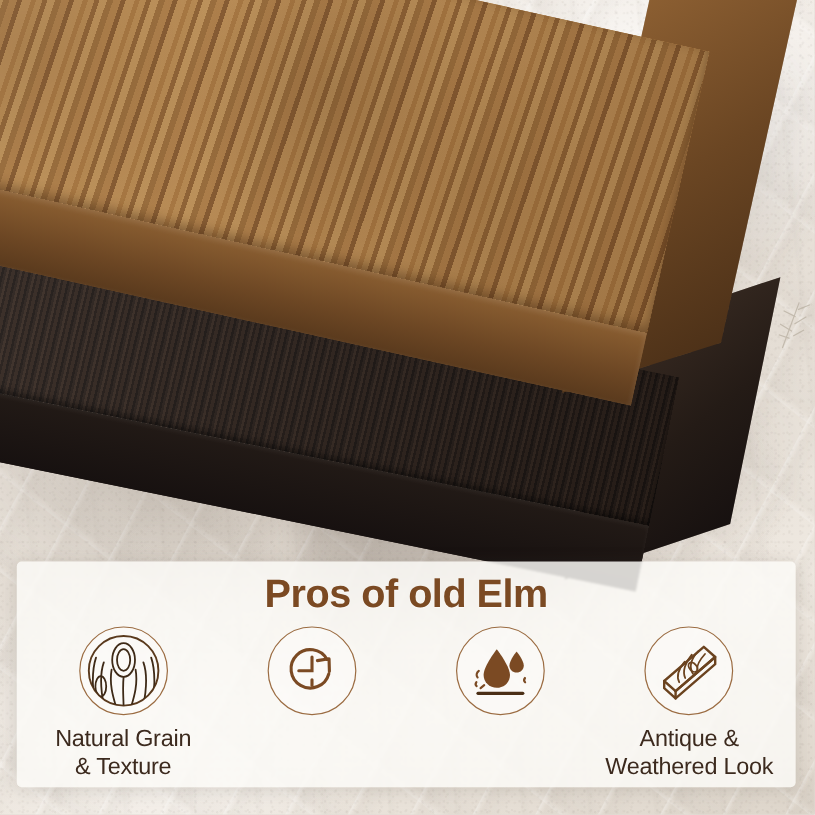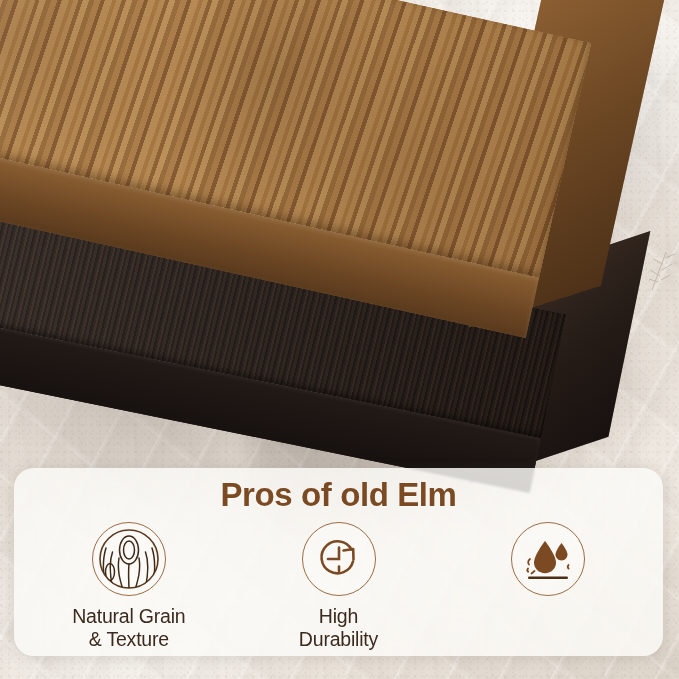--- a/index.html
+++ b/index.html
@@ -165,21 +165,21 @@
       repeating-linear-gradient(18deg, rgba(150,106,58,0.40) 0 3px, rgba(70,44,22,0.40) 3px 9px);
     transform: skewY(-30deg);
     transform-origin: left top;
   }
 
   
   .info-card {
     position: absolute;
     left: 14px; top: 468px;
     width: 649px; height: 188px;
-    border-radius: 20px;
+    border-radius: 4px;
     background: rgba(252,250,247,0.84);
     backdrop-filter: blur(1px);
     box-shadow: 0 2px 14px rgba(90,78,66,0.18);
   }
   .card-title {
     position: absolute;
     left: 0; top: 8px;
     width: 100%;
     text-align: center;
     font-size: 33px;
@@ -302,36 +302,54 @@
         <div class="icon-circle">
           <svg width="48" height="48" viewBox="0 0 48 48">
             <g fill="none" stroke="#7b4a23" stroke-width="2.6" stroke-linecap="round">
               <path d="M36.5 14.5 A16 16 0 1 0 38 26.5"></path>
               <path d="M38.5 24.5 L38.2 14 L28.5 15.5" stroke-linejoin="round"></path>
               <path d="M24 12.5 L24 24 L13 24"></path>
               <path d="M24 31.5 L24 36"></path>
             </g>
           </svg>
         </div>
-        <div class="feature-label">High
-Durability</div>
       </div>
 
       <div class="feature">
         <div class="icon-circle">
           <svg width="52" height="52" viewBox="0 0 52 52">
             <path d="M23 8 C23 8 12 22 12 29.5 C12 35.5 16.9 40.2 23 40.2 C29.1 40.2 34 35.5 34 29.5 C34 22 23 8 23 8 Z" fill="#7b4a23"></path>
             <path d="M39.5 10 C39.5 10 33.5 17.5 33.5 21.6 C33.5 24.9 36.2 27.5 39.5 27.5 C42.8 27.5 45.5 24.9 45.5 21.6 C45.5 17.5 39.5 10 39.5 10 Z" fill="#7b4a23"></path>
             <g fill="none" stroke="#7b4a23" stroke-width="1.8" stroke-linecap="round">
               <path d="M8 26 C6 27.5 5.6 30 7 31.5"></path>
               <path d="M6 35.5 C5.2 36.6 5.2 38 6.2 38.8"></path>
               <path d="M46.5 32 C45.6 33.2 45.6 34.7 46.6 35.6"></path>
               <path d="M9.5 40.5 L12.5 38"></path>
             </g>
             <rect x="6" y="43.5" width="40" height="2.6" rx="1.3" fill="#4b2f16"></rect>
           </svg>
         </div>
       </div>
 
+      <div class="feature">
+        <div class="icon-circle">
+          <svg width="56" height="56" viewBox="0 0 56 56">
+            <g fill="none" stroke="#6b431f" stroke-width="2" stroke-linejoin="round" stroke-linecap="round">
+              <path d="M40.5 8 L50 16.5 L17 45 L7.5 36.5 Z"></path>
+              <path d="M7.5 36.5 L7.5 42.5 L17 51 L17 45"></path>
+              <path d="M17 45 L50 16.5 L50 22.5 L17 51"></path>
+            </g>
+            <g fill="none" stroke="#6b431f" stroke-width="1.5" stroke-linecap="round">
+              <path d="M36 11.5 C30 18 28 25 31.5 30.5"></path>
+              <path d="M30.5 14.5 C25 21 22.5 28.5 25 34"></path>
+              <path d="M24.5 20.5 C19.5 26.5 17.5 32.5 20 37.5"></path>
+              <path d="M41.5 14 C37 19 34.5 23 35 27"></path>
+              <ellipse cx="31.5" cy="25" rx="3" ry="4.5" transform="rotate(-42 31.5 25)"></ellipse>
+            </g>
+          </svg>
+        </div>
+        <div class="feature-label">Antique &amp;
+Weathered Look</div>
+      </div>
 
     </div>
   </div>
 </div>
 
 </body></html>

